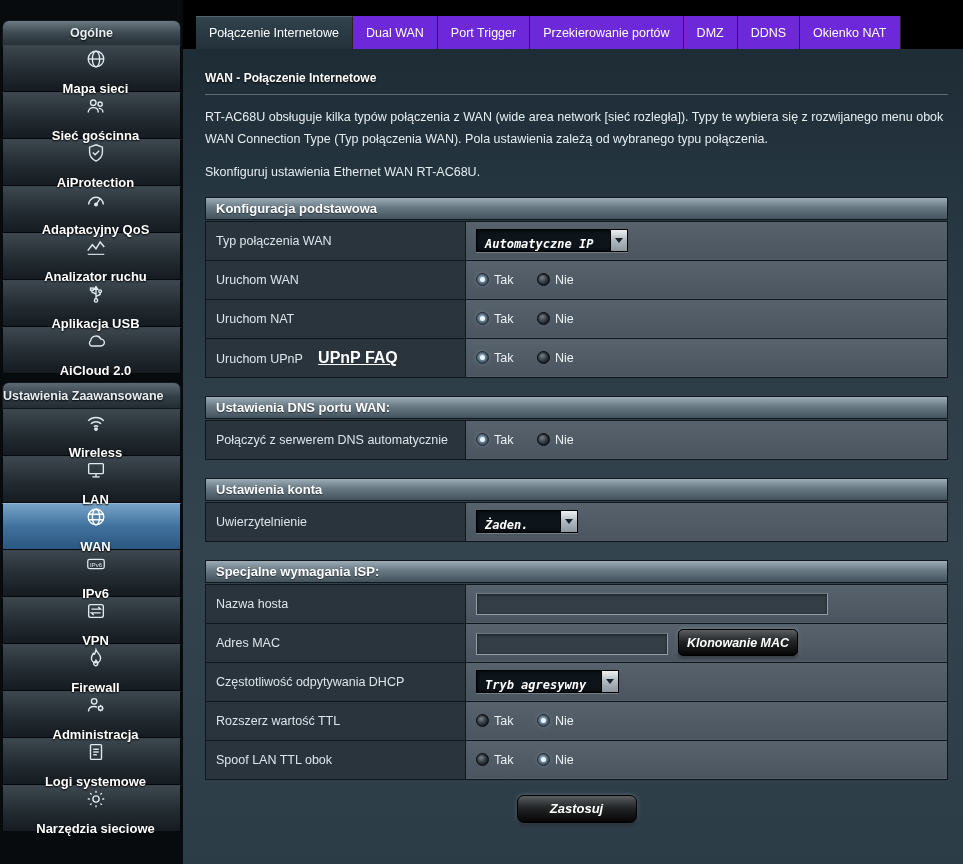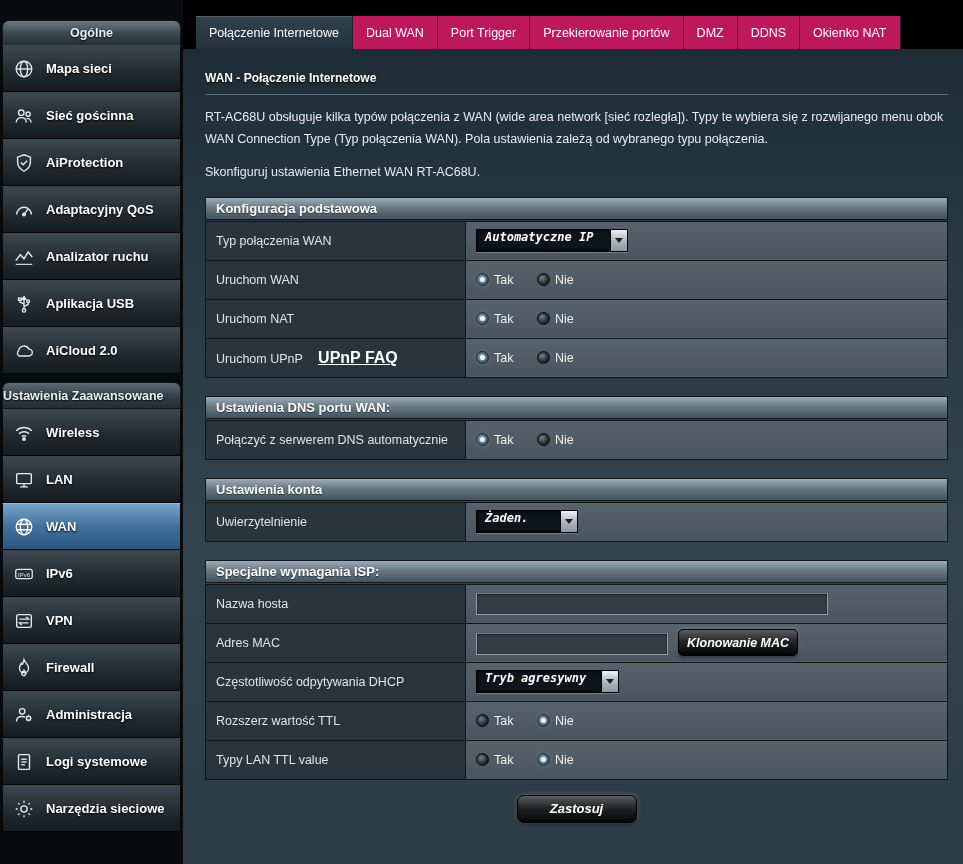--- a/index.html
+++ b/index.html
@@ -34,41 +34,42 @@
     display: flex; align-items: center; padding-left: 0;
     font-size: 12.5px; font-weight: bold; color: #e8eef2;
     text-shadow: 0 1px 2px #000;
   }
   .sb-item {
     height: 47px; margin: 0 2px;
     background: linear-gradient(180deg,#3d474f,#252e34 50%,#151b20);
     border: 1px solid #05080a; border-top: 1px solid #39444c;
     display: flex; align-items: center; gap: 9px; padding-left: 8px;
     cursor: pointer;
+    flex-direction: column;
   }
   .sb-item.active {
     background: linear-gradient(180deg,#76a3c9,#40719d 50%,#2b5780);
     border-top: 1px solid #8fb6d6;
   }
   .sb-label {
     font-size: 13px; font-weight: bold; color: #fff;
     text-shadow: 0 1px 2px #000;
   }
   .ic { width: 26px; height: 24px; display: flex; align-items: center; justify-content: center; flex: 0 0 26px; }
   .ic svg { display: block; }
 
   
   .main { position: absolute; left: 183px; top: 16px; width: 780px; height: 864px; }
   .tabbar {
     height: 33px; background: #000; display: flex; align-items: stretch;
     padding-left: 13px;
   }
   .tab {
     display: flex; align-items: center; padding: 0 13px;
-    color: #fff; font-size: 12.5px; background: #be185d;
+    color: #fff; font-size: 12.5px; background: #6d28d9;
     border-right: 1px solid #242424; cursor: pointer; white-space: nowrap;
   }
   .tab.active {
     background: linear-gradient(180deg,#32434e,#22313a);
     border-top: 1px solid #55656f;
     font-weight: normal;
   }
   
   .content {
     position: absolute; top: 33px; left: 0; right: 0; bottom: 0;
@@ -117,21 +118,21 @@
   }
   .radio.checked::after {
     content: ""; position: absolute; left: 3px; top: 3px;
     width: 5px; height: 5px; border-radius: 50%;
     background: #eaf5ff; box-shadow: 0 0 5px 2px rgba(170,215,255,.8);
   }
   .rlabel { margin: 0 20px 0 5px; }
 
   
   .select {
-    display: inline-flex; align-items: flex-start; height: 23px;
+    display: inline-flex; align-items: flex-end; height: 23px;
     background: #0d151b; border: 1px solid #000;
     box-shadow: 0 1px 0 rgba(255,255,255,.22), inset 0 0 4px #000;
     padding-left: 8px; cursor: pointer;
   }
   .sel-text {
     color: #fff; font-family: "DejaVu Sans Mono", monospace;
     font-weight: bold; font-style: italic; font-size: 12px;
     flex: 1; white-space: nowrap; padding-right: 10px;
   }
   .sel-arrow {
@@ -477,21 +478,21 @@
           </td>
         </tr>
         <tr>
           <th>Rozszerz wartość TTL</th>
           <td>
             <span class="radio"></span><span class="rlabel">Tak</span>
             <span class="radio checked"></span><span class="rlabel">Nie</span>
           </td>
         </tr>
         <tr>
-          <th>Typy LAN TTL value</th>
+          <th>Spoof LAN TTL obok</th>
           <td>
             <span class="radio"></span><span class="rlabel">Tak</span>
             <span class="radio checked"></span><span class="rlabel">Nie</span>
           </td>
         </tr>
       </tbody>
         </table>
     </div>
 
     <div class="apply-wrap">

